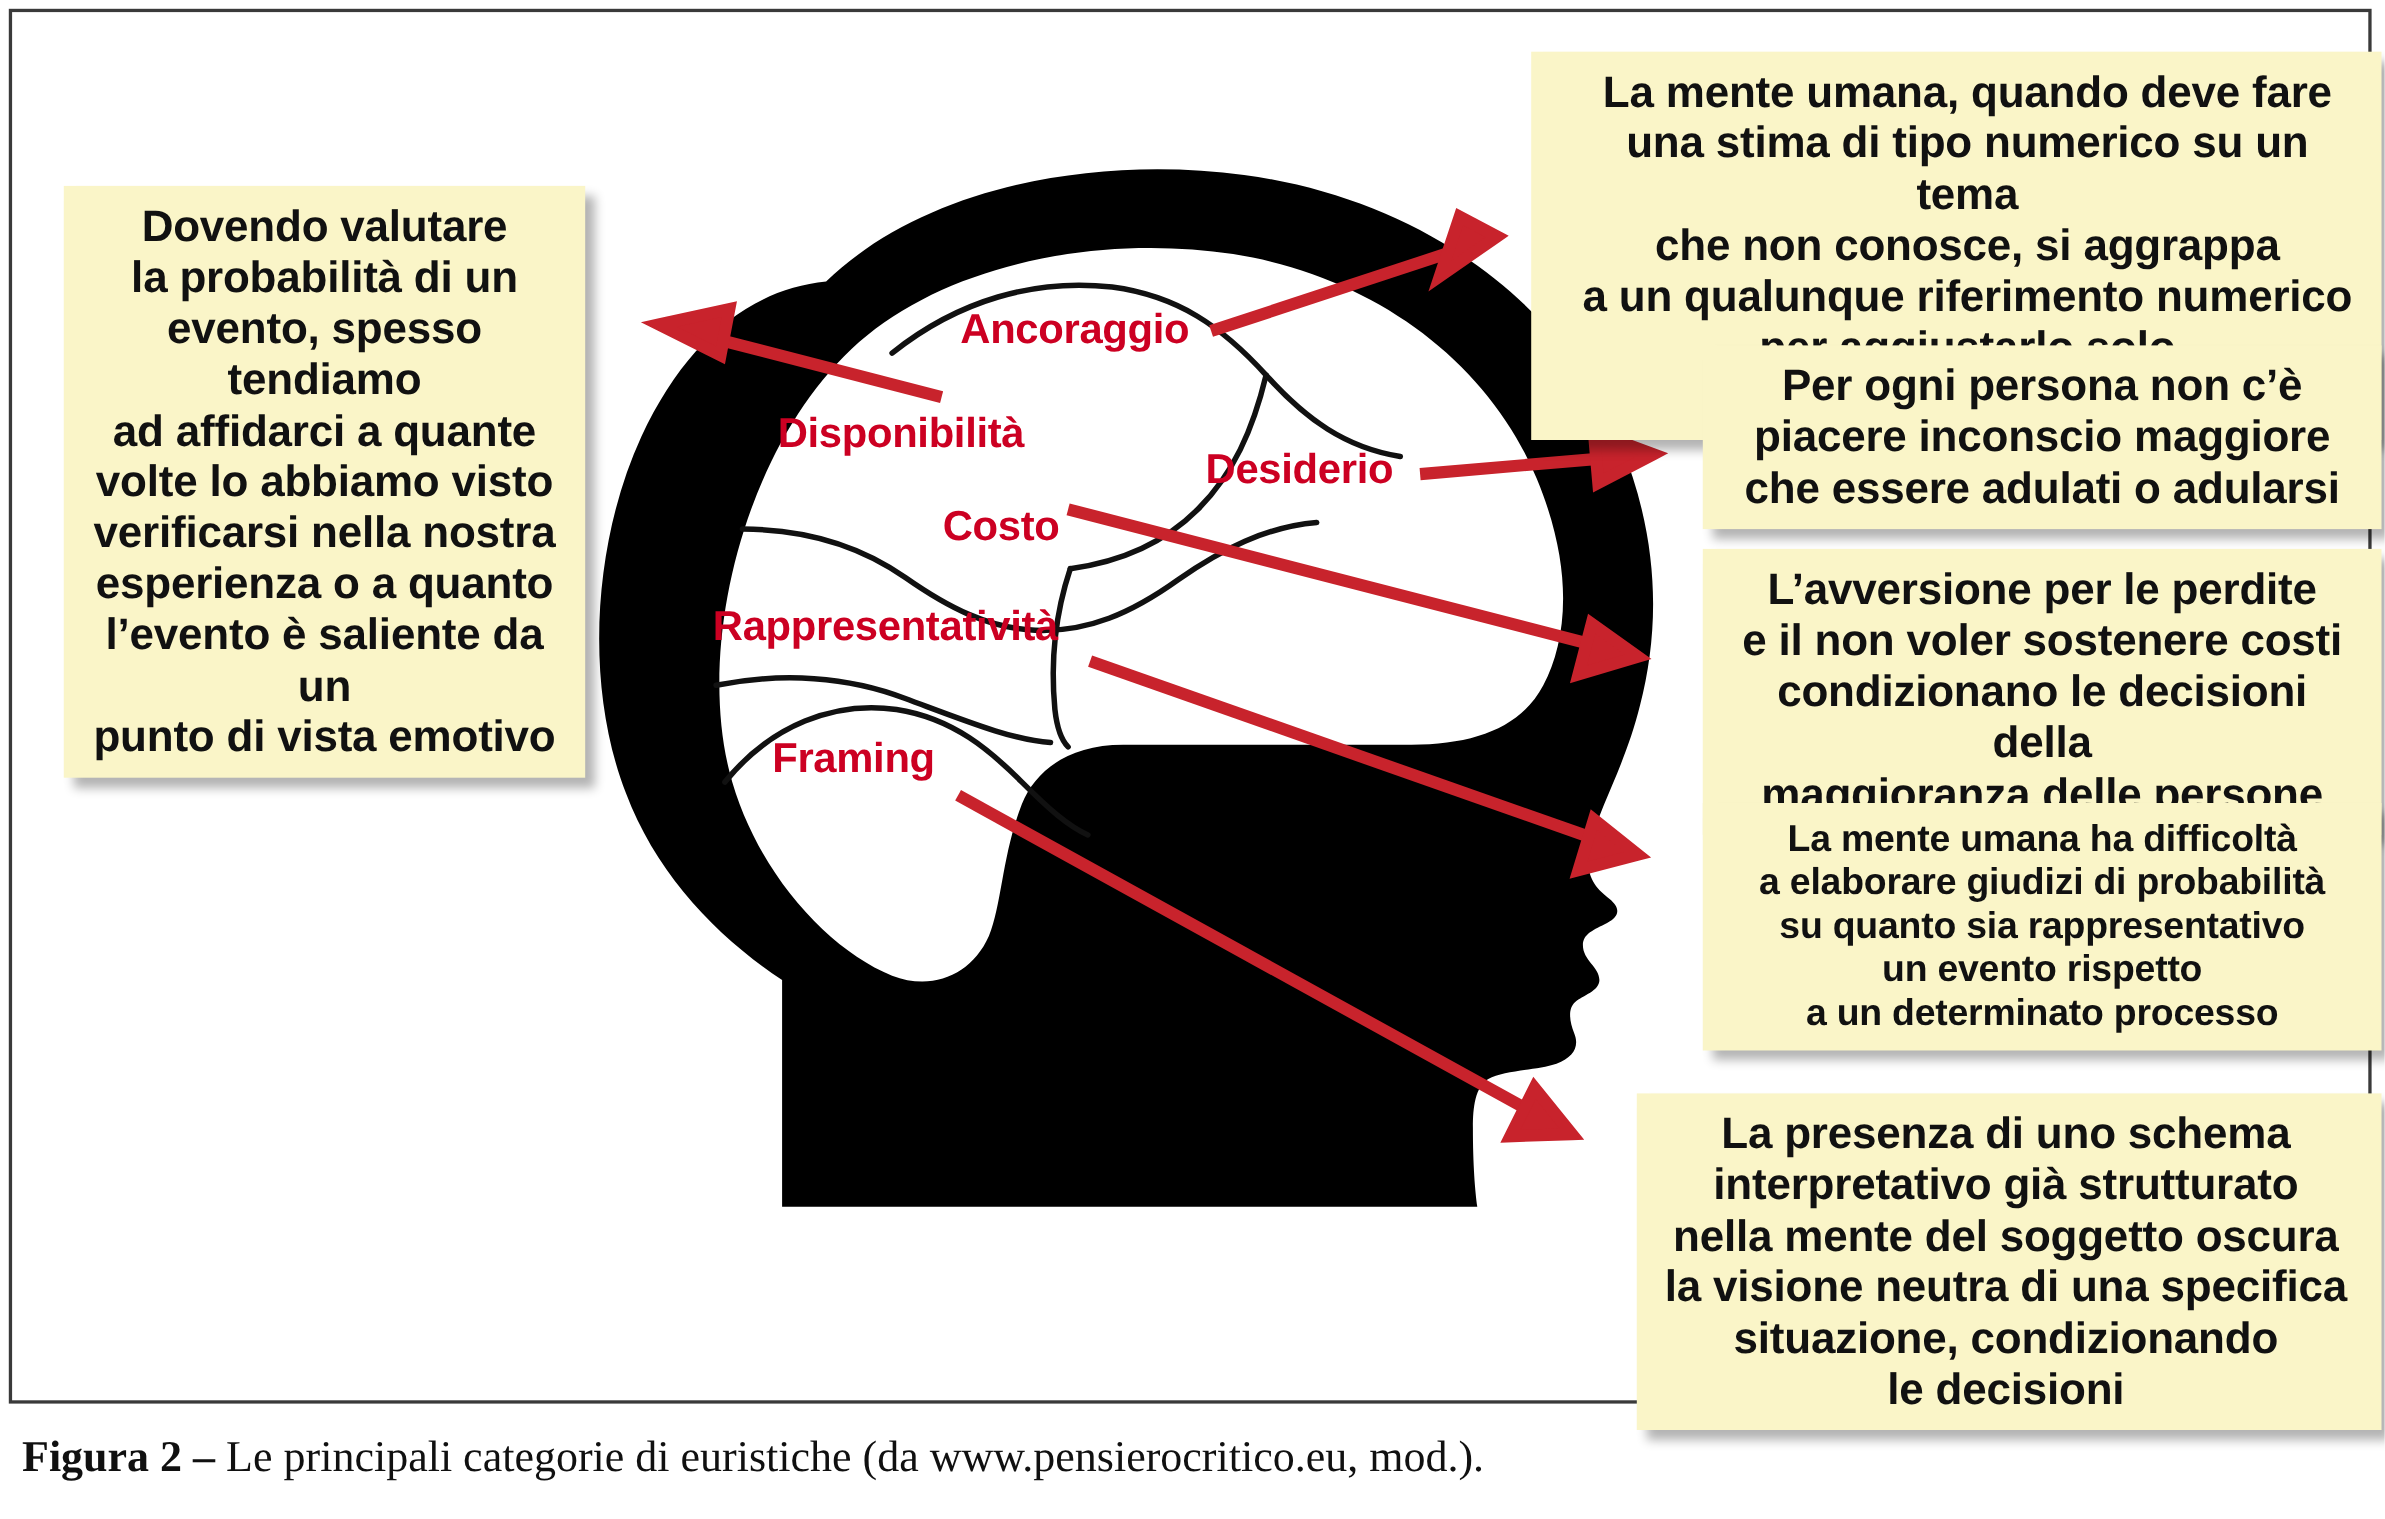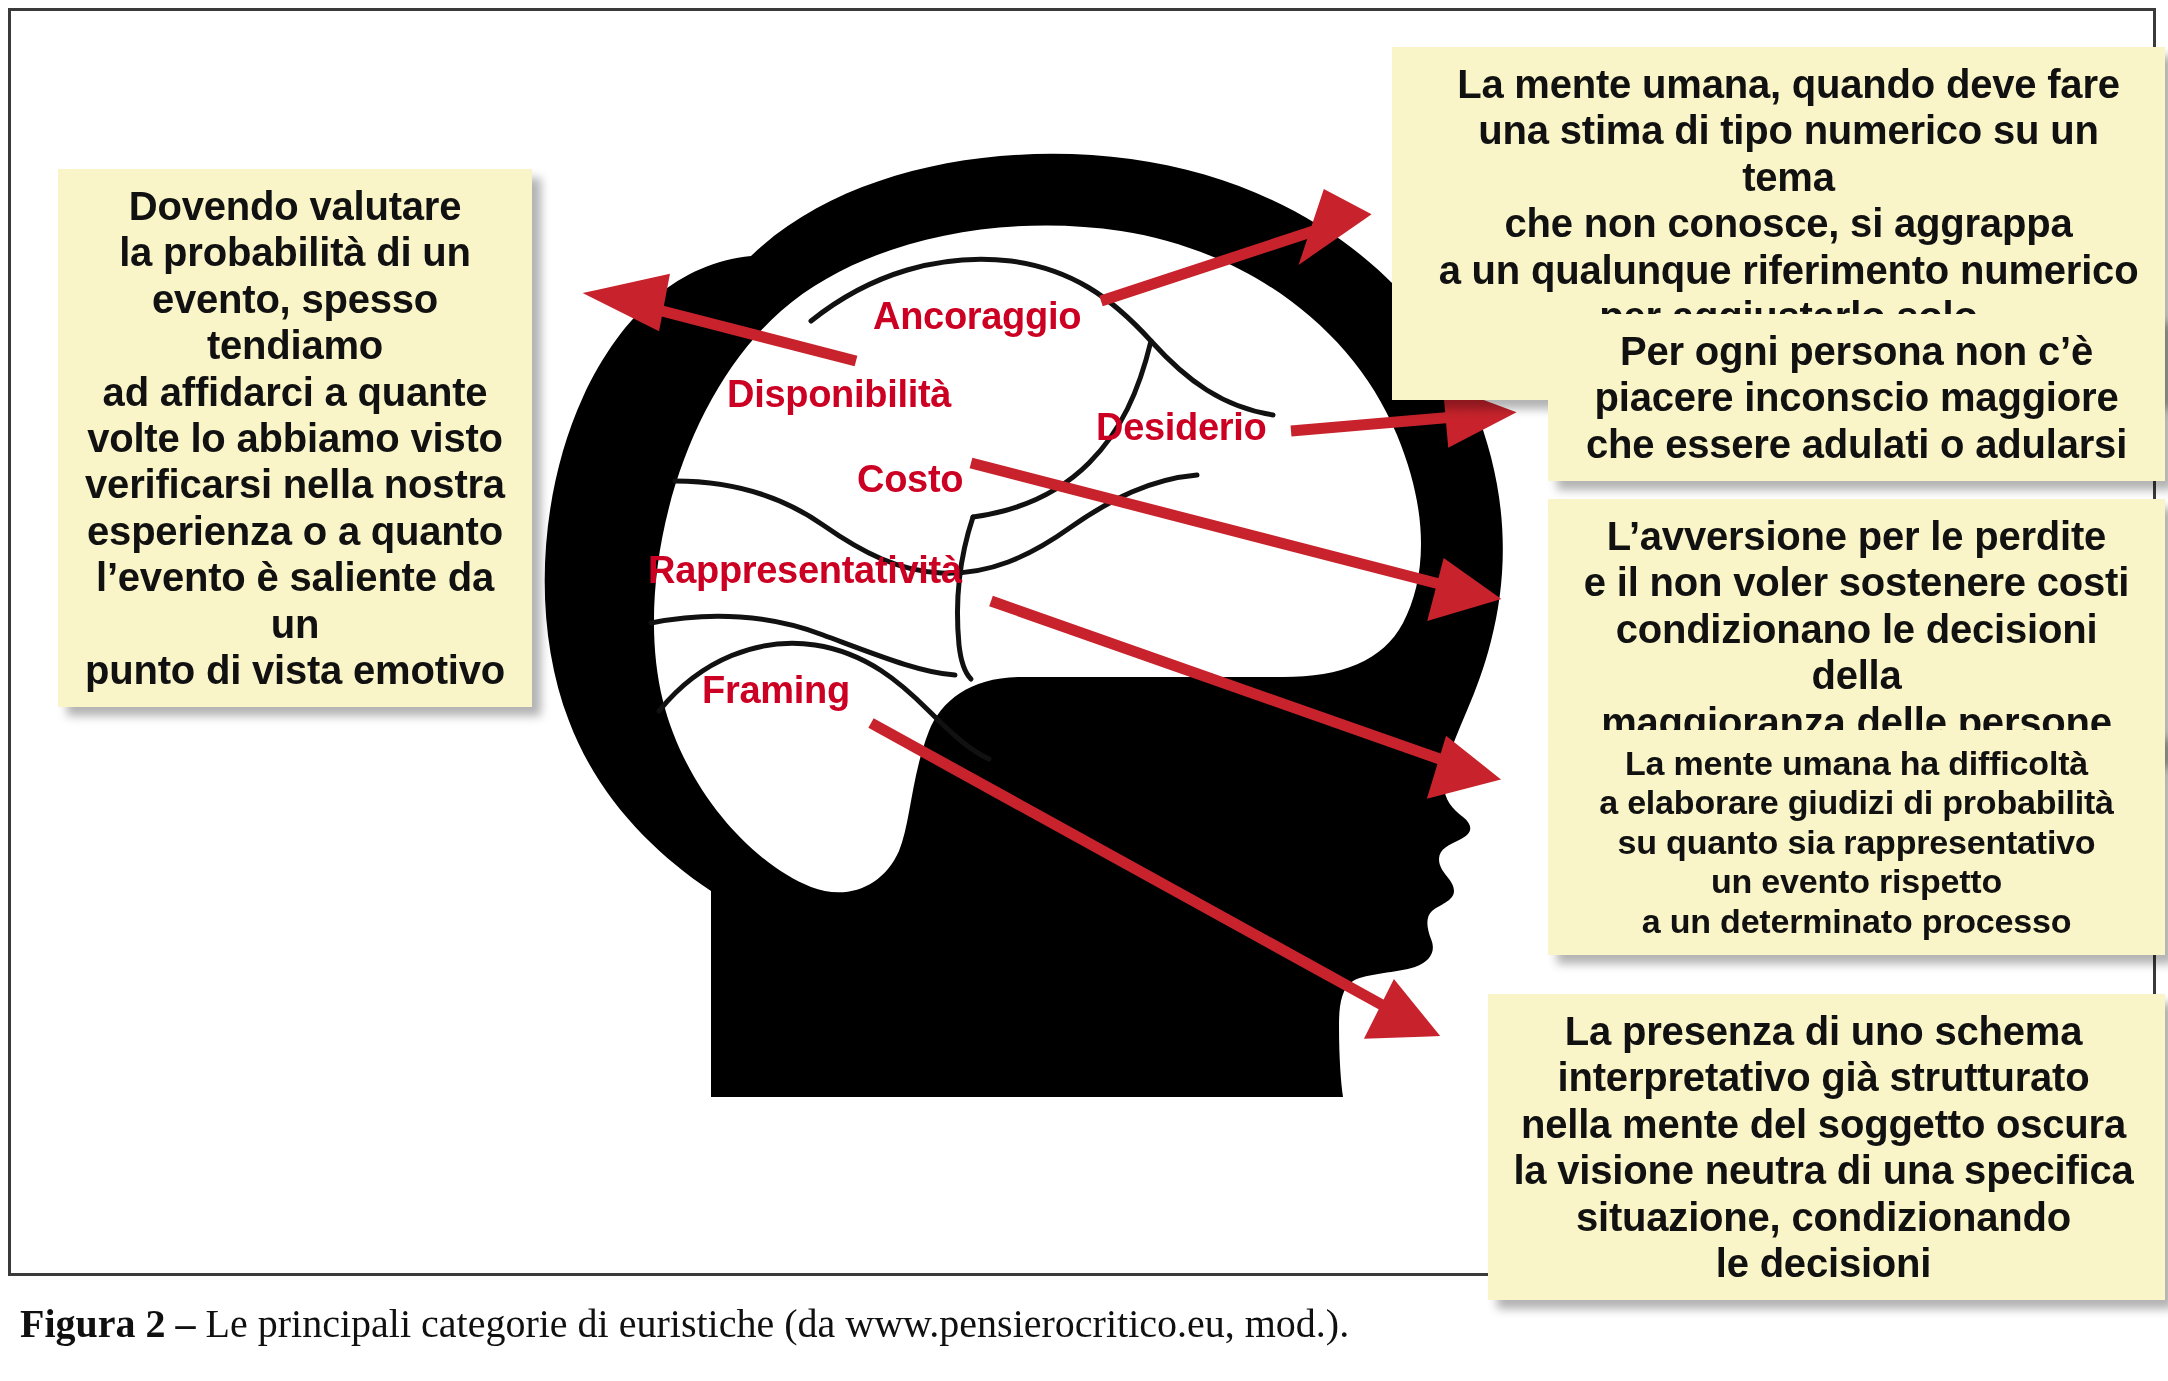--- a/index.html
+++ b/index.html
@@ -70,22 +70,22 @@
 
   
   .blabel {
     position: absolute;
     color: #CC0022;
     font-weight: 700;
     font-size: 38px;
     white-space: nowrap;
     letter-spacing: -0.3px;
   }
-  #lbl-ancoraggio      { left: 862px;  top: 268px; margin-top: 16px; }
-  #lbl-disponibilita   { left: 716px;  top: 362px; text-align: center; }
+  #lbl-ancoraggio      { left: 862px;  top: 268px; }
+  #lbl-disponibilita   { left: 696px;  top: 362px; text-align: center; }
   #lbl-desiderio       { left: 1085px; top: 395px; }
   #lbl-costo           { left: 846px;  top: 447px; }
   #lbl-rappresentativita { left: 637px; top: 538px; }
   #lbl-framing         { left: 691px;  top: 658px; }
 
   #art { position: absolute; left: 0; top: 0; width: 2148px; height: 1268px; }
 
   #caption {
     position: absolute;
     left: 20px;

